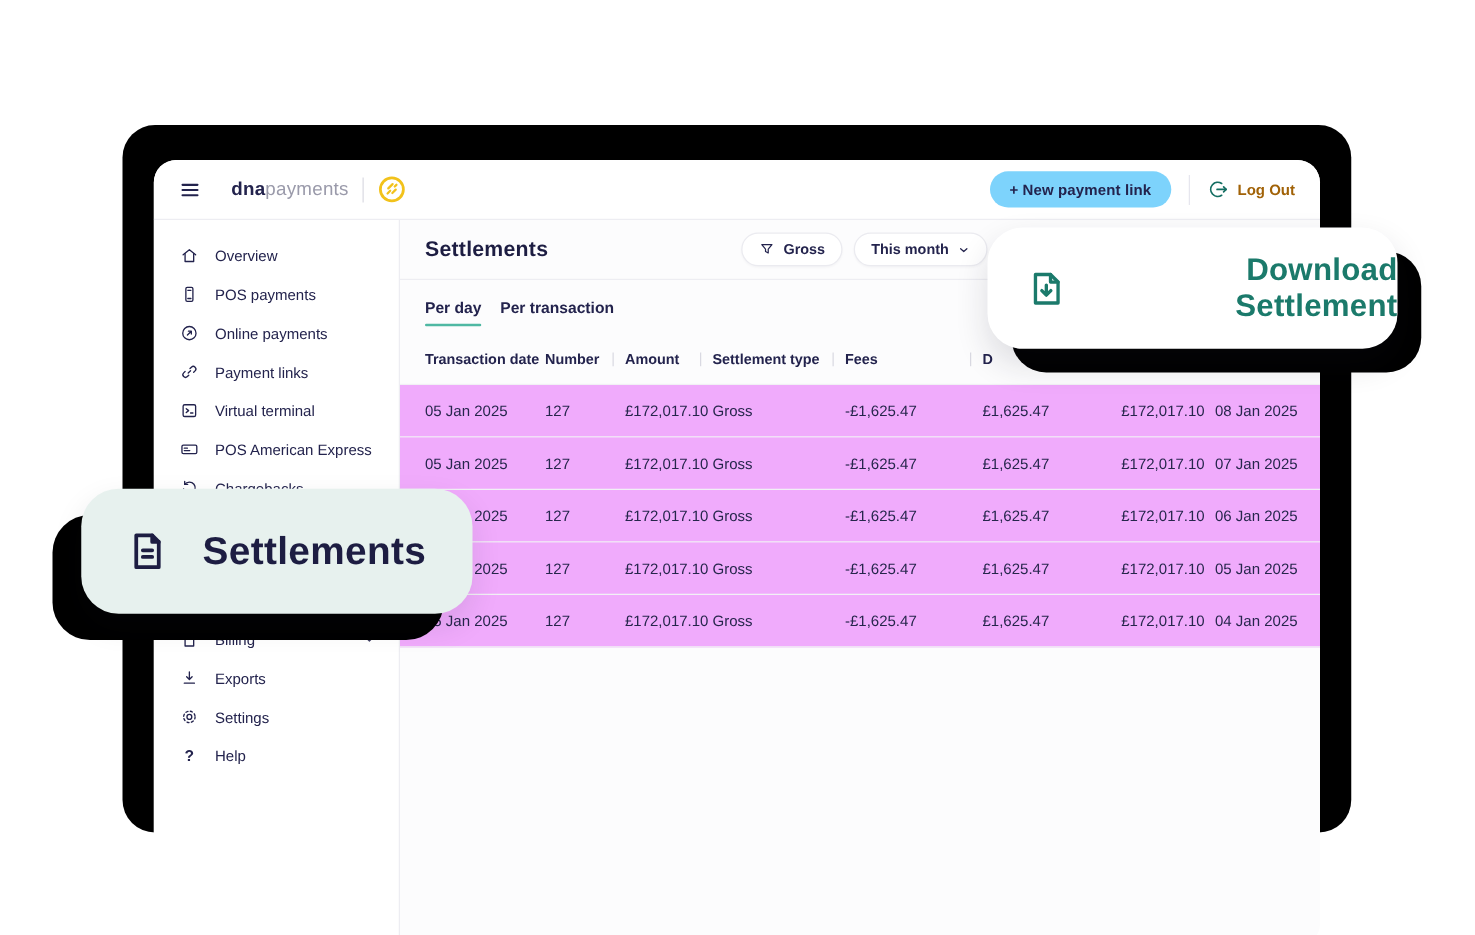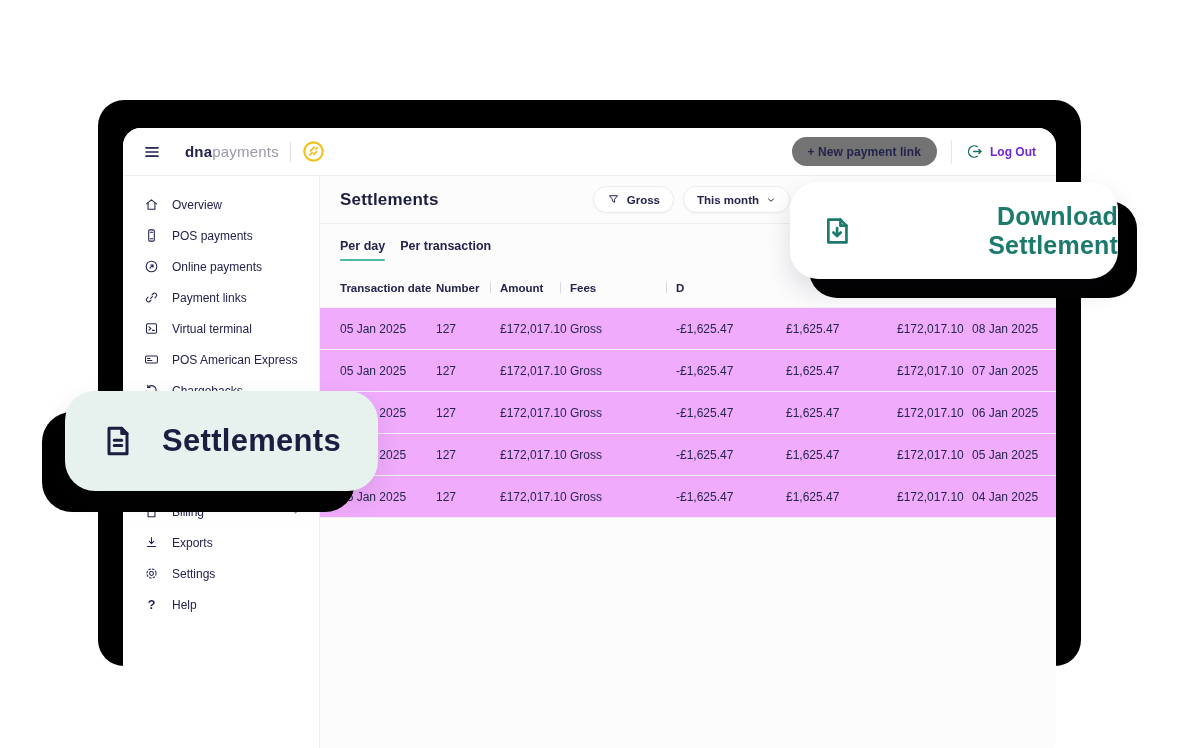--- a/index.html
+++ b/index.html
@@ -20,23 +20,23 @@
   .topbar { flex:0 0 48px; display:flex; align-items:center;
             padding:0 16px 0 20px; border-bottom:1px solid #ededf2; background:#fff; }
   .icon-btn { display:flex; align-items:center; justify-content:center; color:#23234d; cursor:pointer; }
   .brand { margin-left:24px; font-size:15px; letter-spacing:.2px; white-space:nowrap; }
   .brand b { font-weight:700; color:#23234d; }
   .brand span { color:#9a9aaa; }
   .vdiv { width:1px; height:20px; background:#dcdce4; margin:0 11px; }
   .vdiv2 { width:1px; height:24px; background:#e6e6ee; margin:0 14px; }
   .spacer { flex:1; }
   .btn-yellow { height:29px; padding:0 16px; border:none; border-radius:15px;
-                background:#737373; color:#23234d; font-family:inherit;
+                background:#7dd3fc; color:#23234d; font-family:inherit;
                 font-size:12px; font-weight:700; letter-spacing:.1px; cursor:pointer; }
-  .logout { display:flex; align-items:center; gap:7px; color:#6d28d9;
+  .logout { display:flex; align-items:center; gap:7px; color:#a16207;
             font-size:12px; font-weight:700; cursor:pointer; margin-right:4px; }
 
   
   .app-body { flex:1; display:flex; min-height:0; }
   .sidebar { flex:0 0 197px; border-right:1px solid #ededf2; padding-top:13px; background:#fff; }
   .side-item { height:31px; display:flex; align-items:center; gap:13px;
                padding:0 16px 0 21px; font-size:12px; font-weight:500;
                color:#23234d; cursor:pointer; white-space:nowrap; }
   .side-item svg { flex:0 0 15px; }
   .side-item .q { width:15px; text-align:center; font-weight:700; font-size:12.5px; }
@@ -245,20 +245,24 @@
             </div>
           <div class="th">
               <span>Number</span>
               <span class="sep"></span>
             </div>
           <div class="th">
               <span>Amount</span>
               <span class="sep"></span>
             </div>
           <div class="th">
+              <span>Settlement type</span>
+              <span class="sep"></span>
+            </div>
+          <div class="th">
               <span>Fees</span>
               <span class="sep"></span>
             </div>
           <div class="th">
               <span>D</span>
             </div>
           <div class="th">
               <span></span>
             </div>
           <div class="th">

